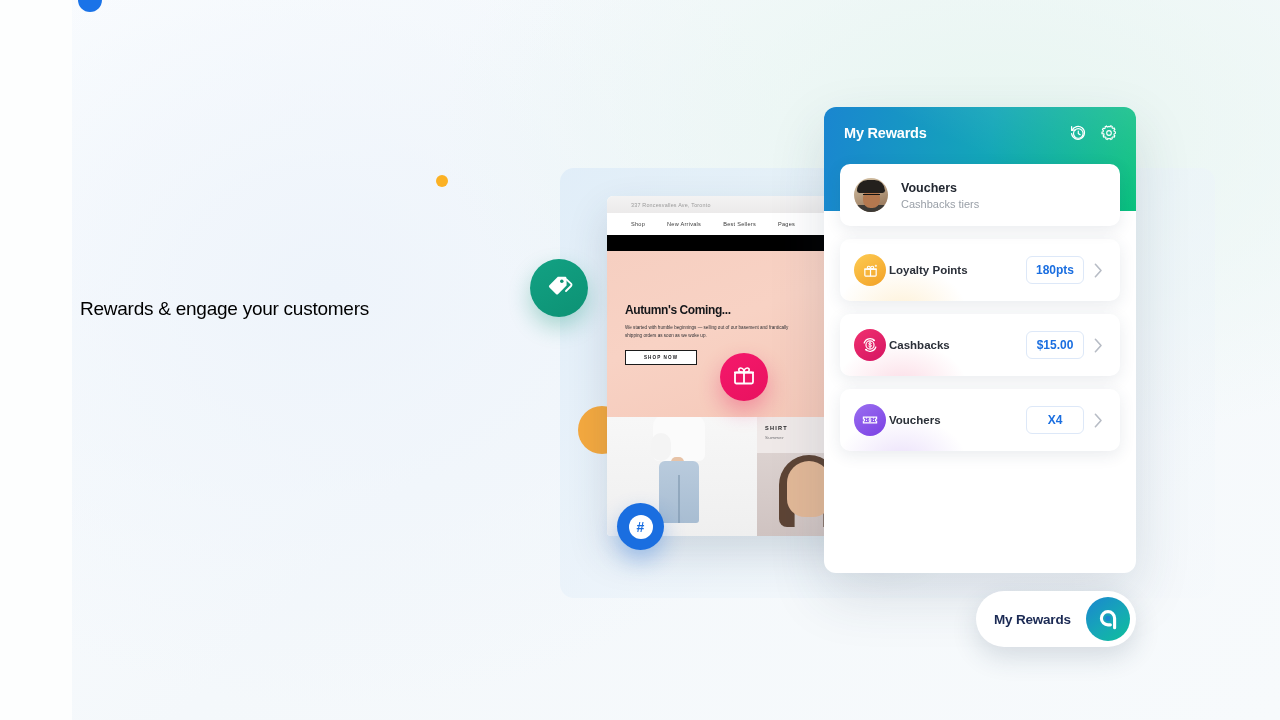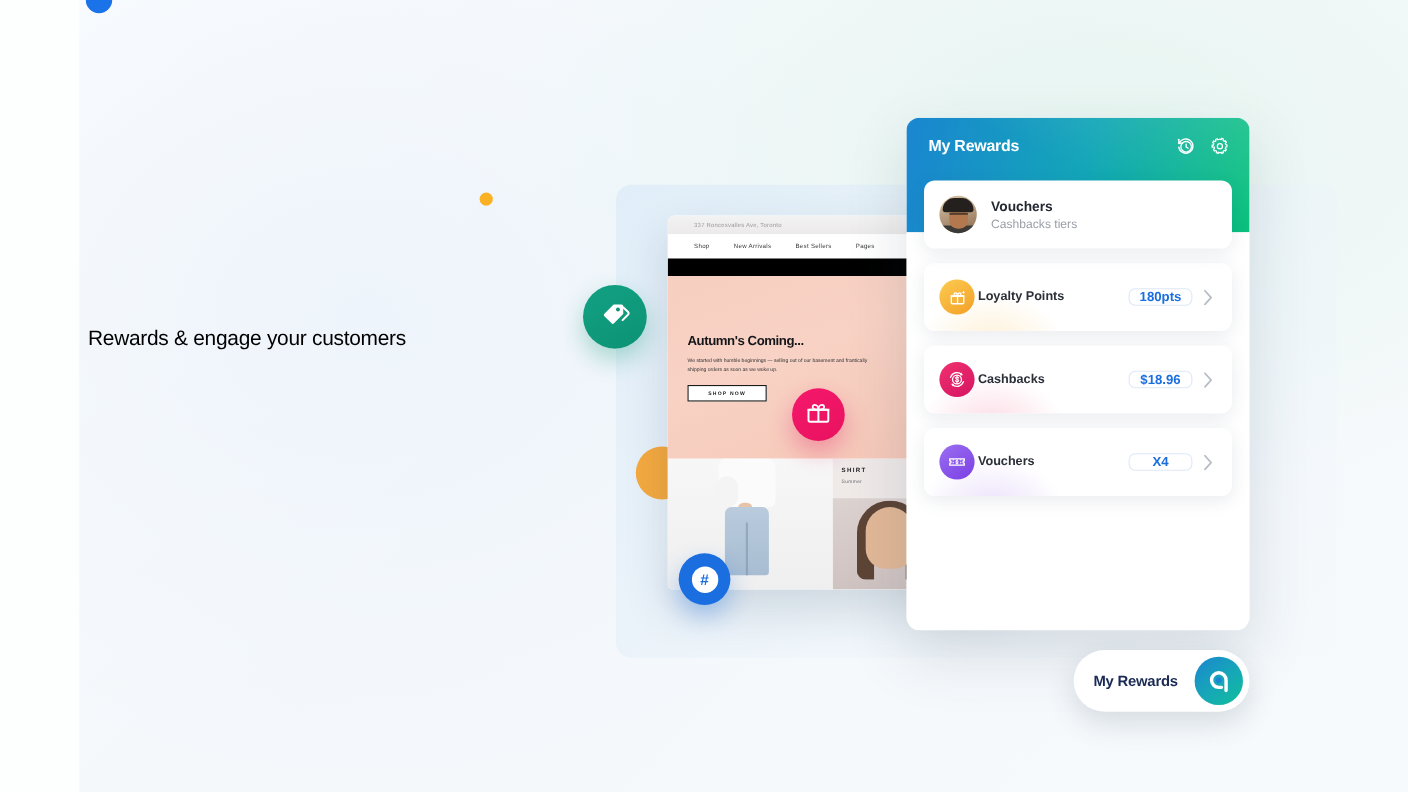--- a/index.html
+++ b/index.html
@@ -234,21 +234,21 @@
   }
   #icon-points { background: linear-gradient(145deg,#fcc council,#f5a623); background: linear-gradient(145deg,#fdcb52,#f2a025); }
   #icon-cashbacks { background: linear-gradient(145deg,#f0316f,#d51462); }
   #icon-vouchers { background: linear-gradient(145deg,#9a6ff0,#7b3fe4); }
 
   .row-label {
     margin-left: 3px; font-size: 11.5px; font-weight: bold; color: #2a2f38;
     position: relative; z-index: 1; flex: 1;
   }
   .row-value {
-    min-width: 58px; height: 16px; border: 1px solid #dde8f8; border-radius: 6px;
+    min-width: 58px; height: 28px; border: 1px solid #dde8f8; border-radius: 6px;
     background: #fff; display: flex; align-items: center; justify-content: center;
     font-size: 12px; font-weight: bold; color: #1a6ee0;
     position: relative; z-index: 1; padding: 0 8px;
   }
   .row-chevron {
     width: 20px; display: flex; align-items: center; justify-content: center;
     position: relative; z-index: 1; margin-left: 4px;
   }
 
   
@@ -427,21 +427,21 @@
           <circle cx="12" cy="12" r="5.4" stroke="#fff" stroke-width="1.6" fill="none"></circle>
           <path d="M13.9 10.2c-.3-.8-1-1.2-1.9-1.2-1 0-1.8.5-1.8 1.3 0 .9.8 1.2 1.9 1.4 1.1.2 2 .5 2 1.5 0 .9-.9 1.4-2 1.4-1 0-1.8-.4-2.1-1.3" stroke="#fff" stroke-width="1.3" stroke-linecap="round" fill="none"></path>
           <path d="M12 7.6v8.8" stroke="#fff" stroke-width="1.3" stroke-linecap="round"></path>
           <path d="M4.2 9.4A8.2 8.2 0 0 1 18 6.2" stroke="#fff" stroke-width="1.6" stroke-linecap="round" fill="none"></path>
           <path d="M19.8 14.6A8.2 8.2 0 0 1 6 17.8" stroke="#fff" stroke-width="1.6" stroke-linecap="round" fill="none"></path>
           <path d="M17.2 3.4 18.4 6.4 15.4 7" fill="#fff"></path>
           <path d="M6.8 20.6 5.6 17.6 8.6 17" fill="#fff"></path>
         </svg>
       </div>
       <div class="row-label">Cashbacks</div>
-      <div class="row-value">$18.96</div>
+      <div class="row-value">$15.00</div>
       <div class="row-chevron">
         <svg width="9" height="15" viewBox="0 0 9 15" fill="none">
           <path d="M1.4 1.3 7 7.5l-5.6 6.2" stroke="#b7bcc5" stroke-width="1.6" stroke-linecap="round" stroke-linejoin="round"></path>
         </svg>
       </div>
     </div>
 
     <div class="card reward-row" id="row-vouchers">
       <div class="row-glow"></div>
       <div class="row-icon" id="icon-vouchers">

